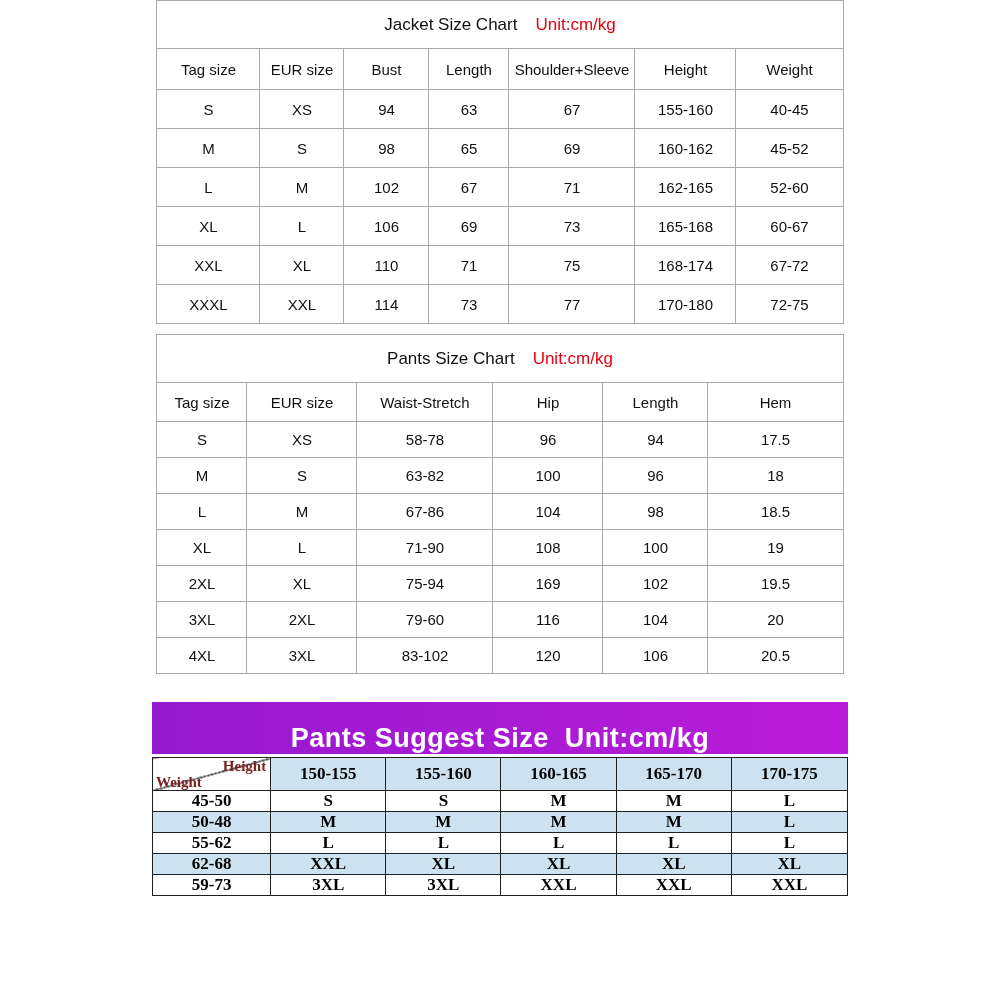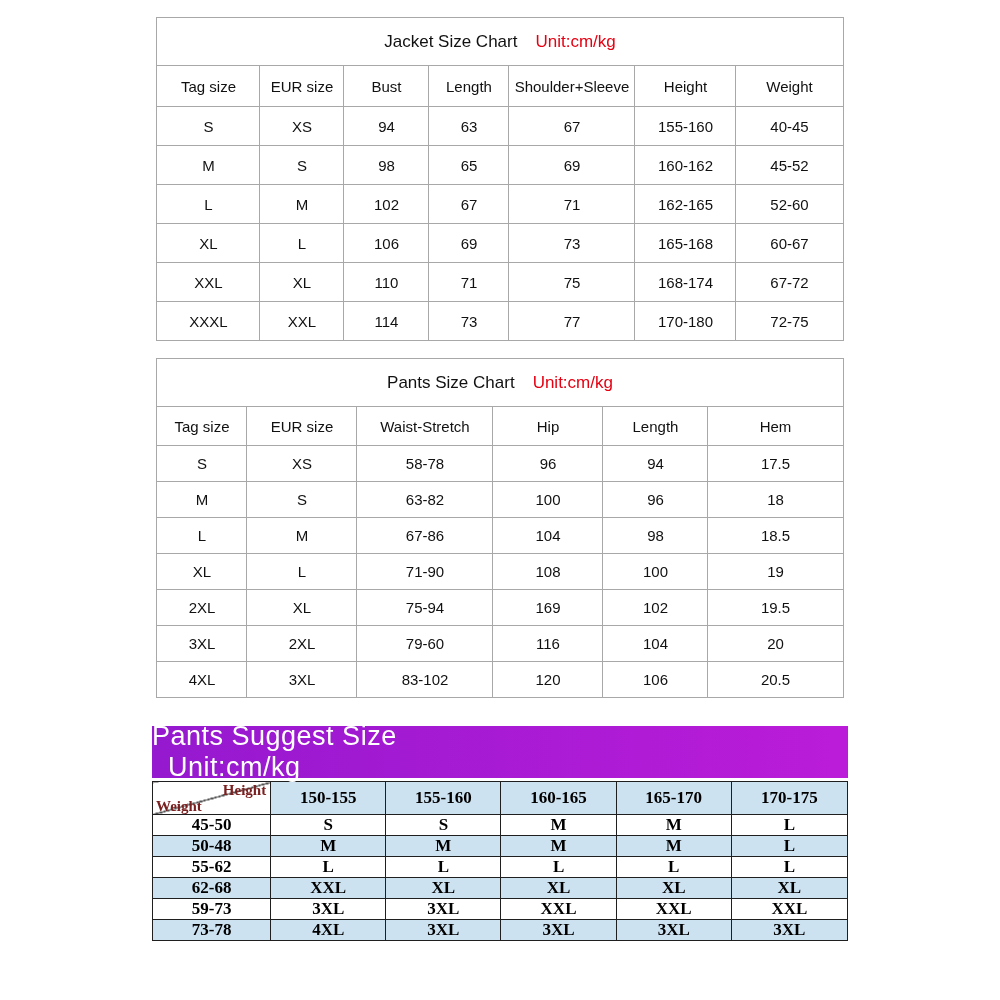--- a/index.html
+++ b/index.html
@@ -14,21 +14,21 @@
     width: 1000px; height: 1000px;
     background: #fff;
     overflow: hidden;
   }
 
   
   .size-table {
     border-collapse: collapse;
     table-layout: fixed;
     width: 686px;
-    margin: 17px auto;
+    margin: 0 auto;
   }
   .size-table th, .size-table td {
     border: 1px solid var(--table_border_gray, #a8a8a8);
     text-align: center;
     vertical-align: middle;
     font-size: 15px;
     font-weight: 400;
     color: #111;
     height: 39px;
     padding: 2px 4px;
@@ -49,27 +49,26 @@
   .pants-table th, .pants-table td { height: 36px; }
   .pants-table thead th { height: 39px; }
 
   
   .suggest-wrap { width: 696px; margin: 28px auto 0; }
   .banner {
     height: 52px;
     background: linear-gradient(90deg, var(--banner_left, #9519cf), var(--banner_right, #bb1cd9));
     color: var(--banner_text, #ffffff);
     display: flex;
-    align-items: flex-start;
+    align-items: flex-end;
     justify-content: center;
     font-size: 27px;
-    font-weight: 400;
+    font-weight: 700;
     letter-spacing: 0.5px;
     white-space: nowrap;
-    flex-direction: column;
   }
   .banner .banner-unit { margin-left: 16px; }
 
   
   .suggest-table {
     border-collapse: collapse;
     table-layout: fixed;
     width: 696px;
     margin-top: 3px;
     font-family: "Liberation Serif", serif;
@@ -350,25 +349,17 @@
             <td>XL</td>
           </tr>
           <tr>
             <td>59-73</td>
             <td>3XL</td>
             <td>3XL</td>
             <td>XXL</td>
             <td>XXL</td>
             <td>XXL</td>
           </tr>
-          <tr>
-            <td>73-78</td>
-            <td>4XL</td>
-            <td>3XL</td>
-            <td>3XL</td>
-            <td>3XL</td>
-            <td>3XL</td>
-          </tr>
         </tbody>
     </table>
   </div>
 
 </div>
 
 </body></html>

